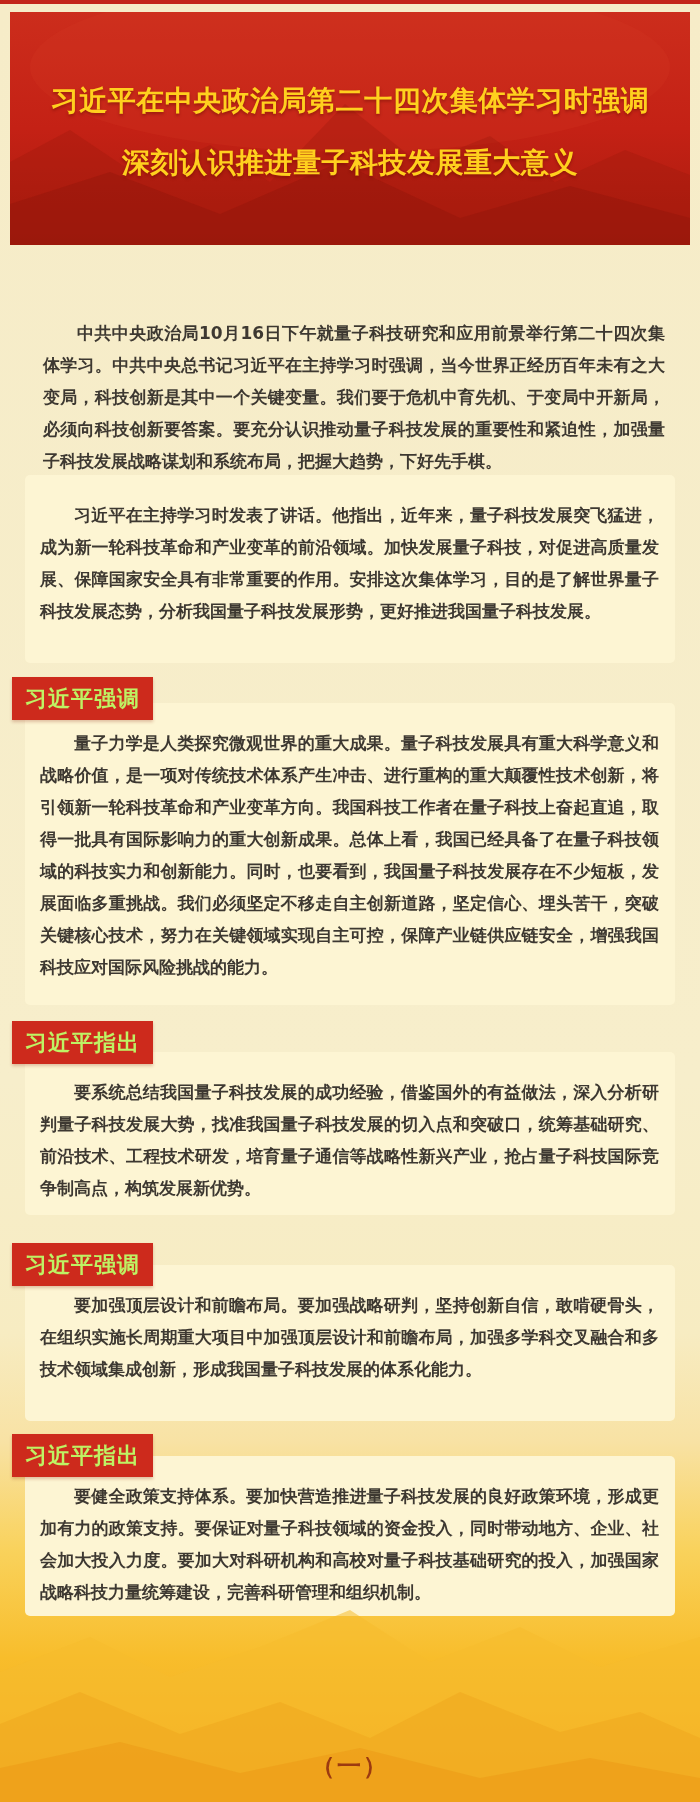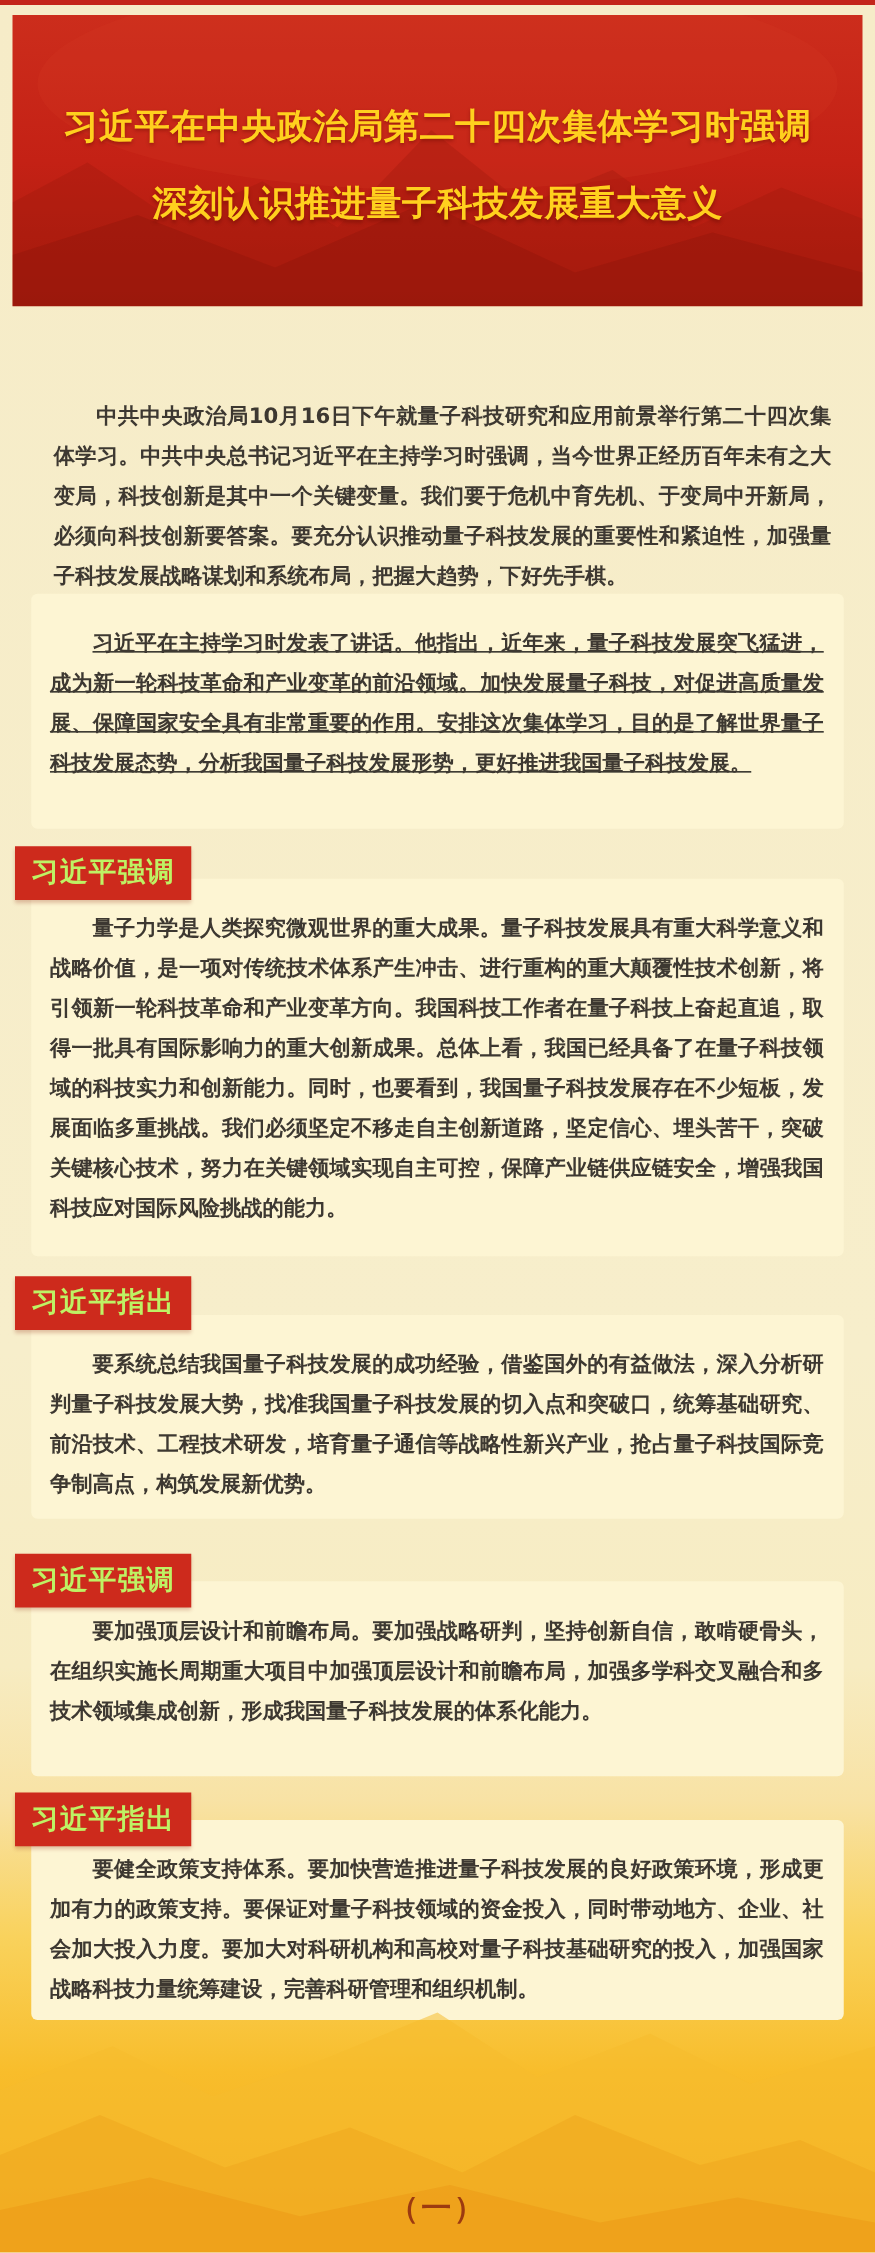--- a/index.html
+++ b/index.html
@@ -41,21 +41,21 @@
   }
 
   .box{
     position:absolute;left:25px;width:650px;background:#fdf5d3;border-radius:5px;
     box-sizing:border-box;padding:24px 16px 0 15px;overflow:hidden;
   }
   .box p{
     margin:0;font-size:17px;line-height:32px;color:#3d3831;font-weight:600;
     text-indent:34px;text-align:justify;
   }
-  .box-a{top:475px;height:188px;text-decoration:underline;}
+  .box-a{top:475px;height:188px;}
   .box-b{top:703px;height:302px;}
   .box-c{top:1052px;height:163px;}
   .box-d{top:1265px;height:156px;}
   .box-e{top:1456px;height:160px;}
 
   .badge{
     position:absolute;left:12px;z-index:3;
     background:#cd2a1c;color:#bef264;
     font-size:22px;font-weight:bold;letter-spacing:1px;
     height:43px;line-height:43px;padding:0 13px;

